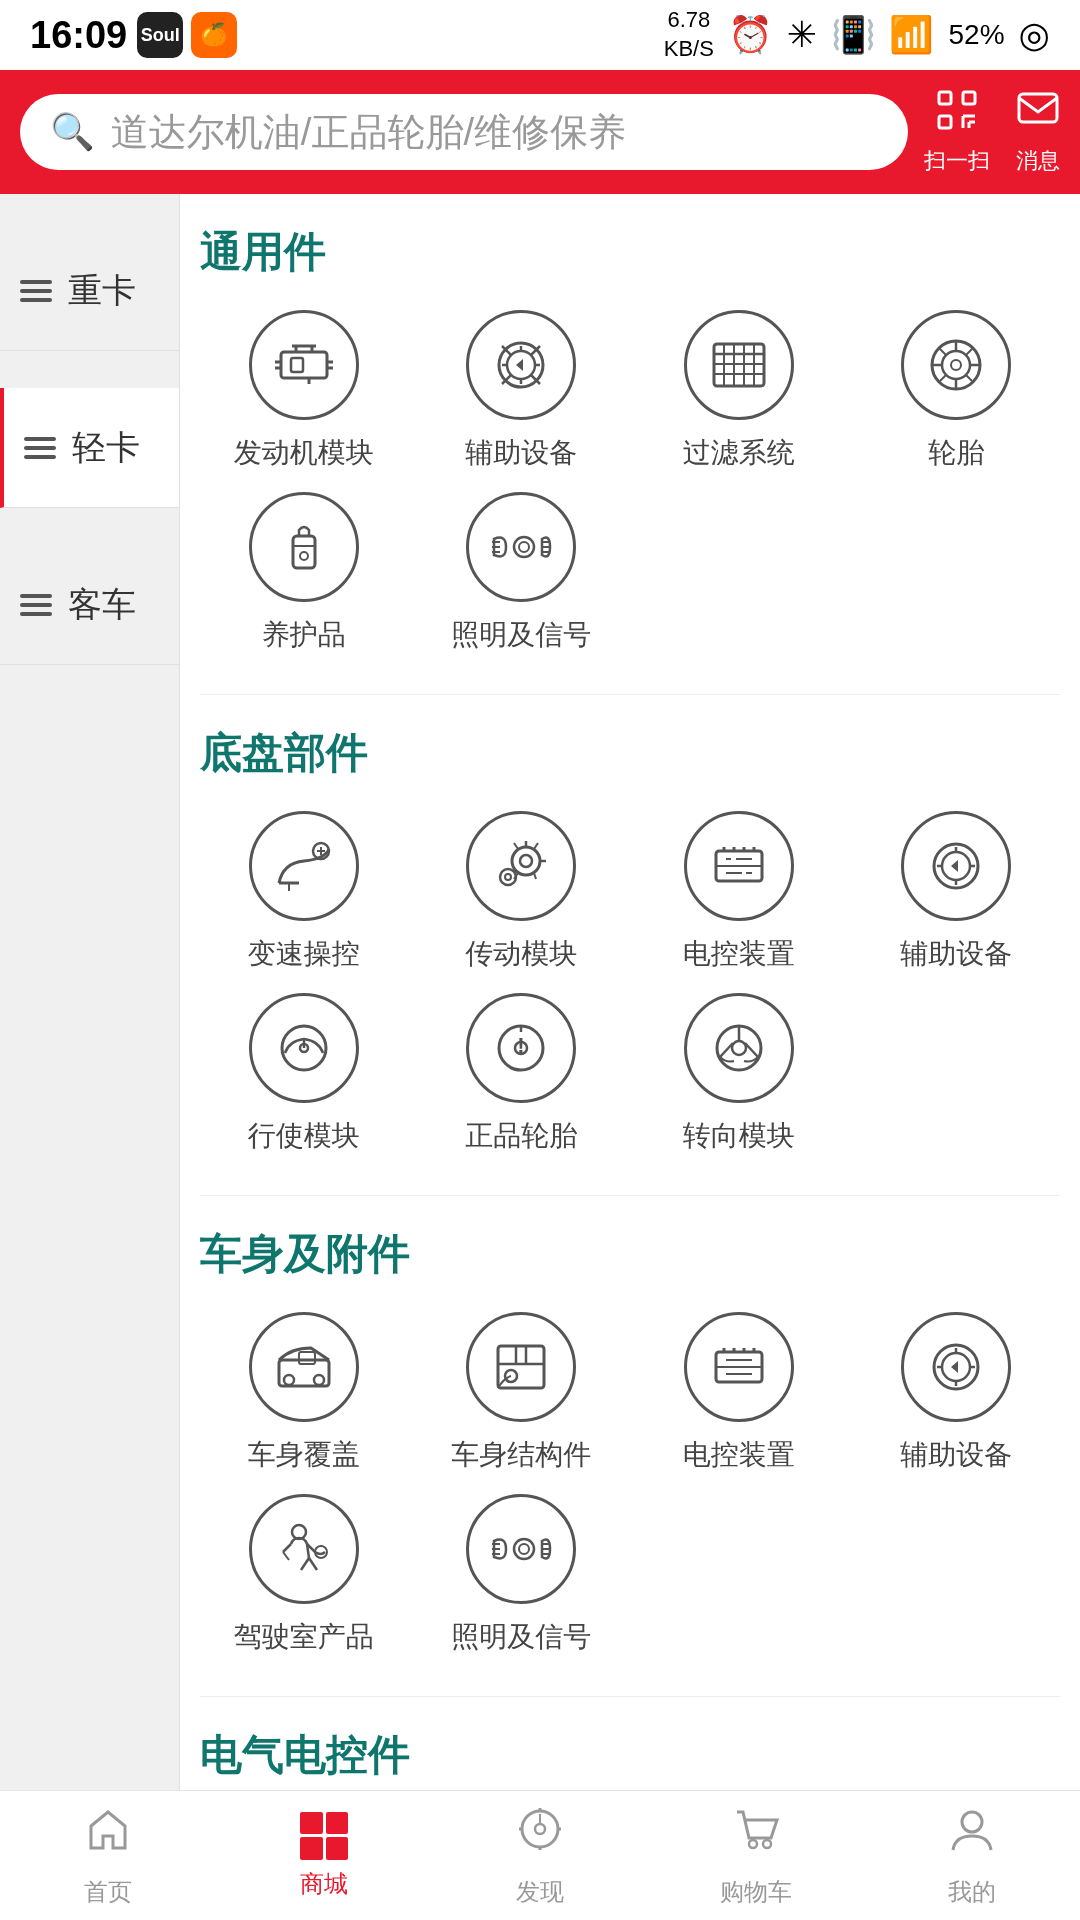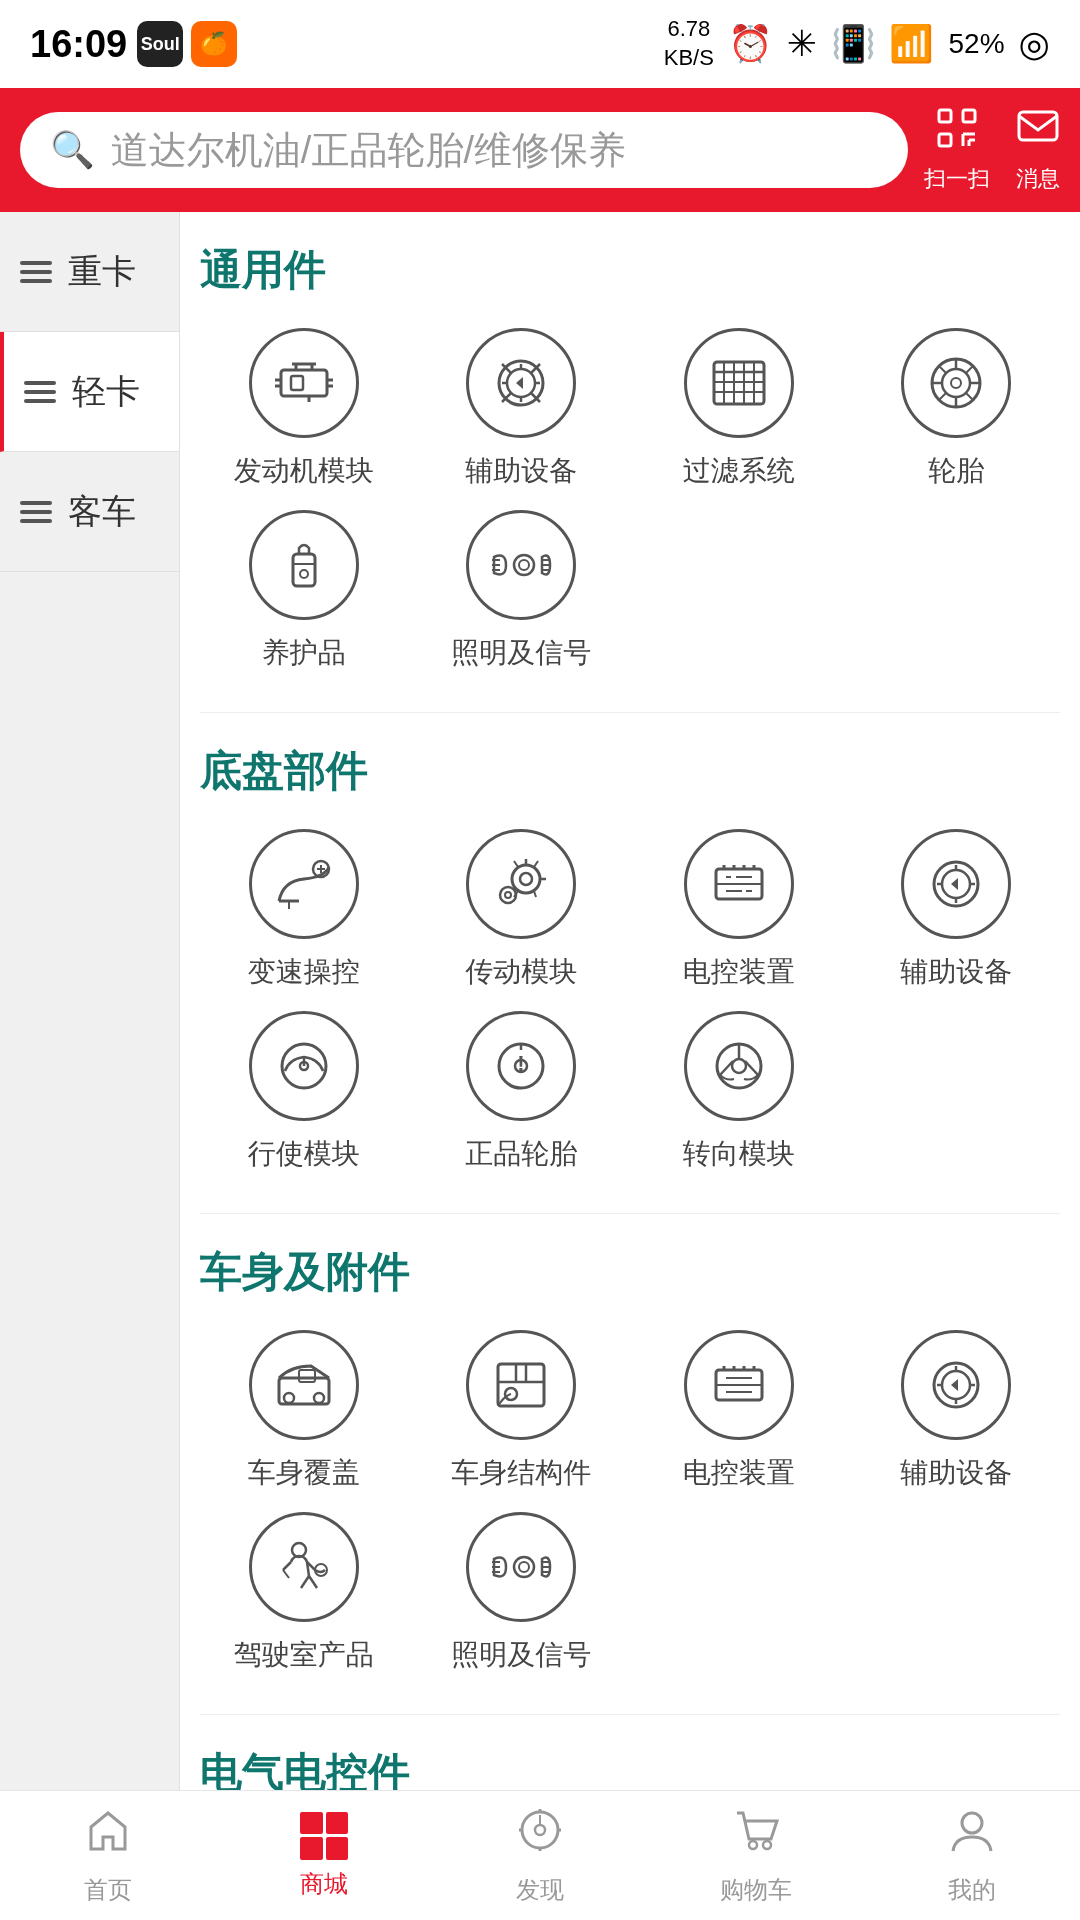--- a/index.html
+++ b/index.html
@@ -8,21 +8,21 @@
       width: 1080px;
       min-height: 1920px;
       font-family: -apple-system, 'PingFang SC', 'Helvetica Neue', Arial, sans-serif;
       background: #f5f5f5;
       overflow-x: hidden;
     }
 
     
     .status-bar {
       background: #fff;
-      height: 88px;
+      height: 70px;
       display: flex;
       align-items: center;
       justify-content: space-between;
       padding: 12px 30px;
       font-size: 28px;
       font-weight: 500;
     }
     .status-left { display: flex; align-items: center; gap: 10px; }
     .status-time { font-size: 38px; font-weight: 600; }
     .status-app-icons { display: flex; align-items: flex-start; gap: 8px; }
@@ -93,20 +93,21 @@
     }
     .sidebar-item {
       height: 120px;
       display: flex;
       align-items: center;
       padding: 0 20px;
       gap: 16px;
       border-bottom: 1px solid #e0e0e0;
       background: #f0f0f0;
       cursor: pointer;
+      margin-top: 37px;
     }
     .sidebar-item.active {
       background: #fff;
       border-left: 4px solid #e8192c;
     }
     .sidebar-item .menu-icon {
       display: flex; flex-direction: column; gap: 5px;
     }
     .menu-icon span {
       display: block; width: 32px; height: 4px; background: #555; border-radius: 2px;
@@ -162,20 +163,21 @@
     .bottom-nav {
       position: fixed;
       bottom: 0;
       left: 0;
       width: 1080px;
       height: 130px;
       background: #fff;
       border-top: 1px solid #e5e5e5;
       display: flex;
       align-items: flex-end;
+      font-family: Liberation Mono, monospace;
     }
     .nav-item {
       flex: 1;
       display: flex;
       flex-direction: column;
       align-items: center;
       justify-content: center;
       gap: 8px;
       cursor: pointer;
       height: 100%;

